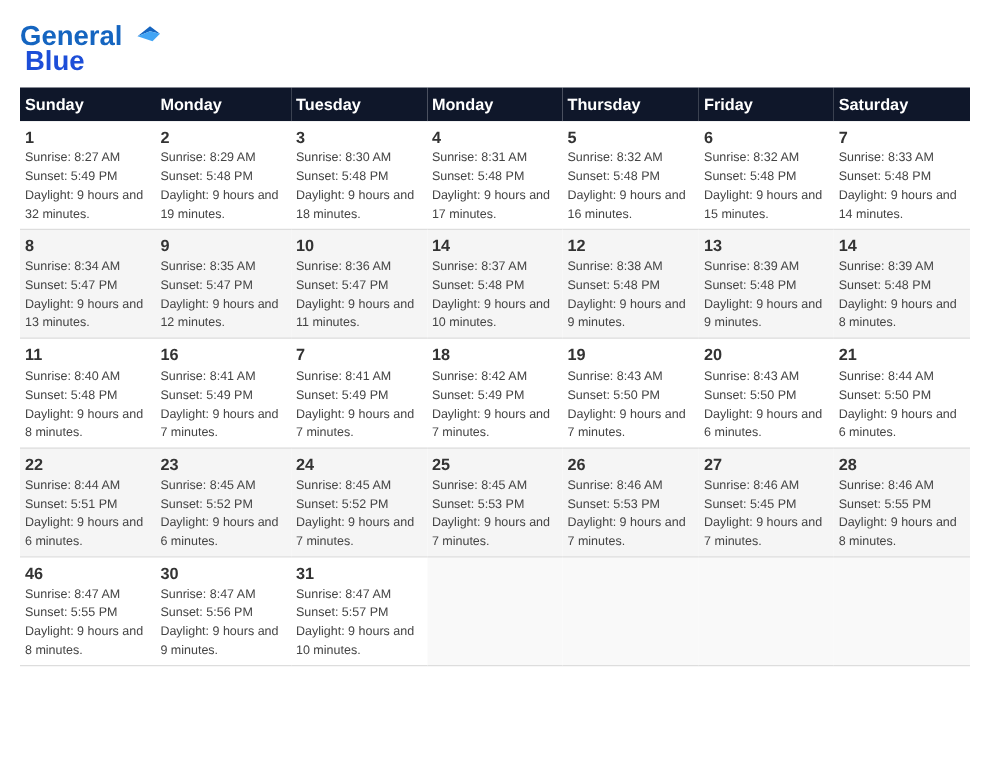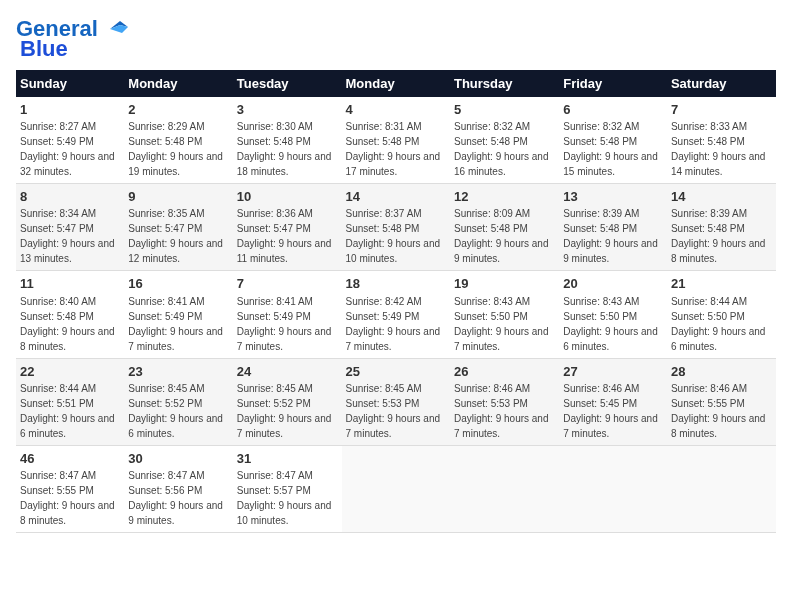--- a/index.html
+++ b/index.html
@@ -112,21 +112,21 @@
         <td><span class="day-num">4</span><span class="day-info">Sunrise: 8:31 AM</span><br><span class="day-info">Sunset: 5:48 PM</span><br><span class="day-info">Daylight: 9 hours and 17 minutes.</span></td>
         <td><span class="day-num">5</span><span class="day-info">Sunrise: 8:32 AM</span><br><span class="day-info">Sunset: 5:48 PM</span><br><span class="day-info">Daylight: 9 hours and 16 minutes.</span></td>
         <td><span class="day-num">6</span><span class="day-info">Sunrise: 8:32 AM</span><br><span class="day-info">Sunset: 5:48 PM</span><br><span class="day-info">Daylight: 9 hours and 15 minutes.</span></td>
         <td><span class="day-num">7</span><span class="day-info">Sunrise: 8:33 AM</span><br><span class="day-info">Sunset: 5:48 PM</span><br><span class="day-info">Daylight: 9 hours and 14 minutes.</span></td>
       </tr>
       <tr>
         <td><span class="day-num">8</span><span class="day-info">Sunrise: 8:34 AM</span><br><span class="day-info">Sunset: 5:47 PM</span><br><span class="day-info">Daylight: 9 hours and 13 minutes.</span></td>
         <td><span class="day-num">9</span><span class="day-info">Sunrise: 8:35 AM</span><br><span class="day-info">Sunset: 5:47 PM</span><br><span class="day-info">Daylight: 9 hours and 12 minutes.</span></td>
         <td><span class="day-num">10</span><span class="day-info">Sunrise: 8:36 AM</span><br><span class="day-info">Sunset: 5:47 PM</span><br><span class="day-info">Daylight: 9 hours and 11 minutes.</span></td>
         <td><span class="day-num">14</span><span class="day-info">Sunrise: 8:37 AM</span><br><span class="day-info">Sunset: 5:48 PM</span><br><span class="day-info">Daylight: 9 hours and 10 minutes.</span></td>
-        <td><span class="day-num">12</span><span class="day-info">Sunrise: 8:09 AM</span><br><span class="day-info">Sunset: 5:48 PM</span><br><span class="day-info">Daylight: 9 hours and 9 minutes.</span></td>
+        <td><span class="day-num">12</span><span class="day-info">Sunrise: 8:38 AM</span><br><span class="day-info">Sunset: 5:48 PM</span><br><span class="day-info">Daylight: 9 hours and 9 minutes.</span></td>
         <td><span class="day-num">13</span><span class="day-info">Sunrise: 8:39 AM</span><br><span class="day-info">Sunset: 5:48 PM</span><br><span class="day-info">Daylight: 9 hours and 9 minutes.</span></td>
         <td><span class="day-num">14</span><span class="day-info">Sunrise: 8:39 AM</span><br><span class="day-info">Sunset: 5:48 PM</span><br><span class="day-info">Daylight: 9 hours and 8 minutes.</span></td>
       </tr>
       <tr>
         <td><span class="day-num">11</span><span class="day-info">Sunrise: 8:40 AM</span><br><span class="day-info">Sunset: 5:48 PM</span><br><span class="day-info">Daylight: 9 hours and 8 minutes.</span></td>
         <td><span class="day-num">16</span><span class="day-info">Sunrise: 8:41 AM</span><br><span class="day-info">Sunset: 5:49 PM</span><br><span class="day-info">Daylight: 9 hours and 7 minutes.</span></td>
         <td><span class="day-num">7</span><span class="day-info">Sunrise: 8:41 AM</span><br><span class="day-info">Sunset: 5:49 PM</span><br><span class="day-info">Daylight: 9 hours and 7 minutes.</span></td>
         <td><span class="day-num">18</span><span class="day-info">Sunrise: 8:42 AM</span><br><span class="day-info">Sunset: 5:49 PM</span><br><span class="day-info">Daylight: 9 hours and 7 minutes.</span></td>
         <td><span class="day-num">19</span><span class="day-info">Sunrise: 8:43 AM</span><br><span class="day-info">Sunset: 5:50 PM</span><br><span class="day-info">Daylight: 9 hours and 7 minutes.</span></td>
         <td><span class="day-num">20</span><span class="day-info">Sunrise: 8:43 AM</span><br><span class="day-info">Sunset: 5:50 PM</span><br><span class="day-info">Daylight: 9 hours and 6 minutes.</span></td>

